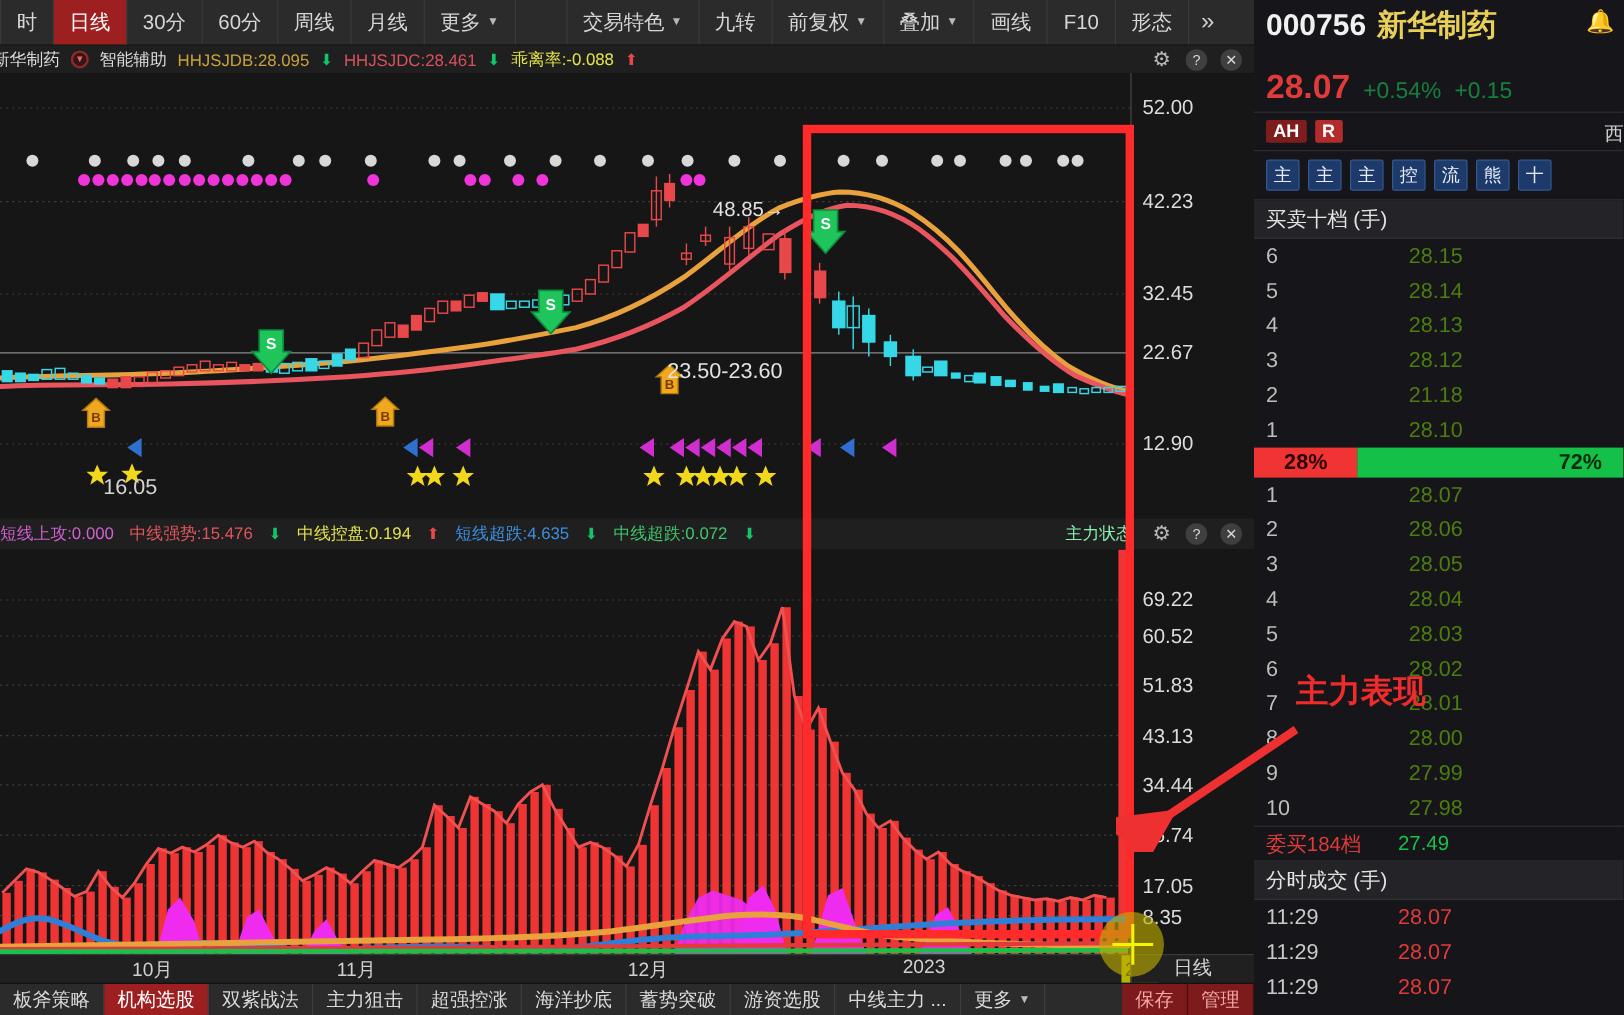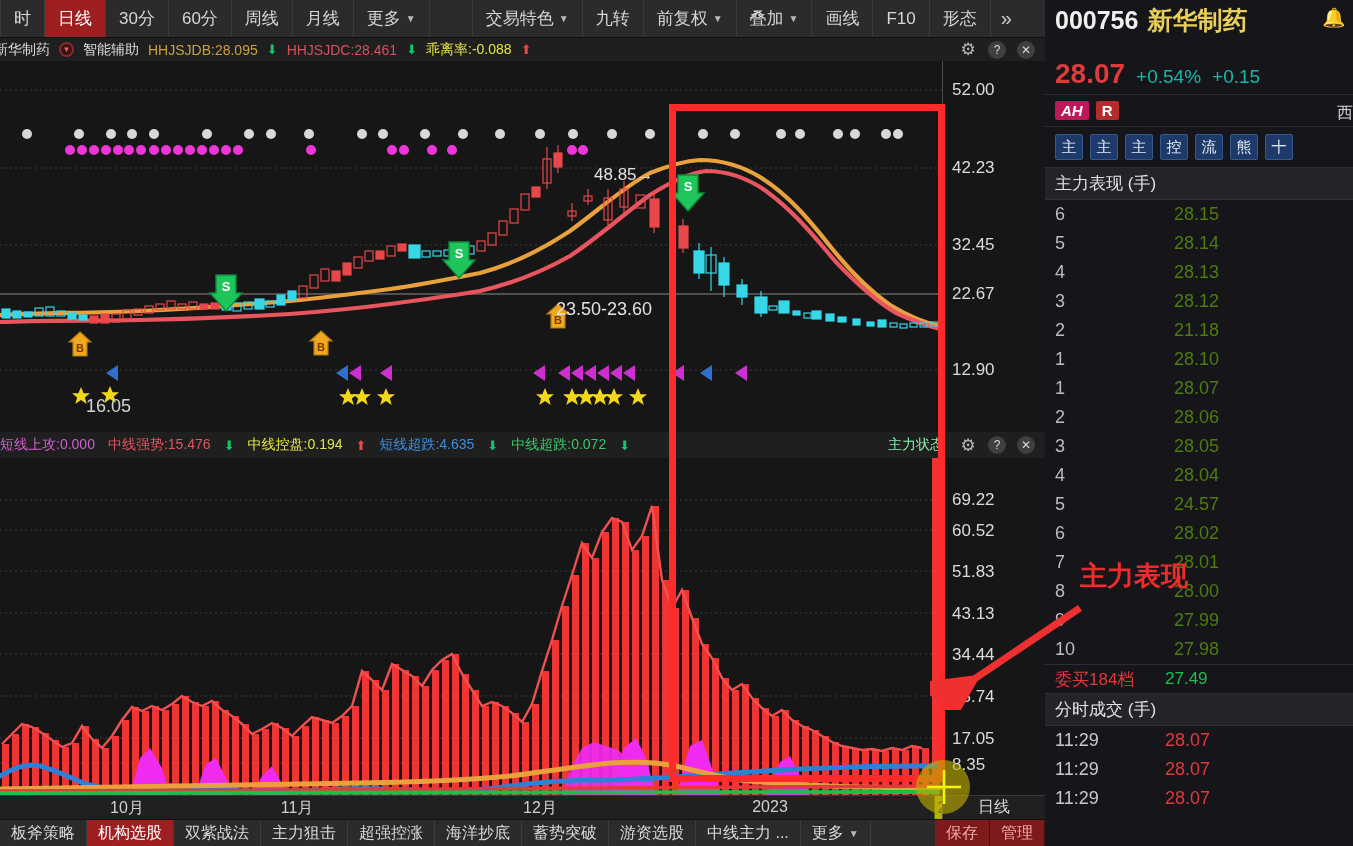--- a/index.html
+++ b/index.html
@@ -106,31 +106,31 @@
   .bb-spacer { flex: 1; border-right: none; }
 
   
   #right { position: absolute; left: 1045px; top: 0; width: 308px; height: 846px; background: #16161a; }
   #stock-head { padding: 4px 10px 0 10px; position: relative; border-bottom: 1px solid #2d2d33; }
   .sh-line1 { display: flex; align-items: baseline; gap: 9px; }
   .sh-code { font-size: 25px; font-weight: bold; color: #f0f0f0; }
   .sh-name { font-size: 25px; font-weight: bold; color: #e8cf5a; }
   .sh-line2 { display: flex; align-items: baseline; gap: 11px; margin-top: 1px; padding-bottom: 4px; }
   .sh-price { font-size: 28px; font-weight: bold; color: #e03a3a; }
-  .sh-chg { font-size: 19px; color: #14b8a6; margin-top: 28px; }
+  .sh-chg { font-size: 19px; color: #15803d; margin-top: 28px; }
   #bell {
     position: absolute; right: 6px; top: 6px; width: 26px; height: 26px;
     color: #9b9b9b; font-size: 19px; text-align: center; cursor: pointer;
   }
   #tag-row {
     display: flex; align-items: center; gap: 7px; padding: 6px 10px;
     border-bottom: 1px solid #2d2d33; position: relative;
   }
   .tag { font-size: 15px; color: #fff; padding: 1px 6px; border-radius: 2px; font-weight: bold; }
-  .tag.ah { background: #be185d; font-style: italic; }
+  .tag.ah { background: #7f1d1d; }
   .tag.r  { background: #b42b2b; }
   .tag-right { position: absolute; right: 0px; top: 8px; color: #cfcfcf; font-size: 16px; overflow: hidden; width: 16px; }
   #mini-row { display: flex; gap: 7px; padding: 7px 10px; border-bottom: 1px solid #2d2d33; }
   .mini {
     width: 28px; height: 26px; background: #1d3a6b; border: 1px solid #33598f;
     color: #e7eef9; font-size: 15px; display: flex; align-items: center; justify-content: center;
     border-radius: 2px; cursor: pointer;
   }
   .sec-title {
     padding: 4px 10px; font-size: 17px; color: #e2e2e2;
@@ -918,21 +918,21 @@
   <div id="mini-row">
     <span class="mini">主</span>
     <span class="mini">主</span>
     <span class="mini">主</span>
     <span class="mini">控</span>
     <span class="mini">流</span>
     <span class="mini">熊</span>
     <span class="mini">十</span>
   </div>
 
-  <div class="sec-title">主力表现 (手)</div>
+  <div class="sec-title">买卖十档 (手)</div>
 
   <div>
     <div class="q-row">
           <span class="q-lv">6</span>
           <span class="q-px">28.15</span>
         </div>
     <div class="q-row">
           <span class="q-lv">5</span>
           <span class="q-px">28.14</span>
         </div>
@@ -947,41 +947,45 @@
     <div class="q-row">
           <span class="q-lv">2</span>
           <span class="q-px">21.18</span>
         </div>
     <div class="q-row">
           <span class="q-lv">1</span>
           <span class="q-px">28.10</span>
         </div>
   </div>
 
+  <div id="ratio-bar">
+    <div id="ratio-buy" style="width:28%">28%</div>
+    <div id="ratio-sell" style="width:72%">72%</div>
+  </div>
 
   <div>
     <div class="q-row">
           <span class="q-lv">1</span>
           <span class="q-px">28.07</span>
         </div>
     <div class="q-row">
           <span class="q-lv">2</span>
           <span class="q-px">28.06</span>
         </div>
     <div class="q-row">
           <span class="q-lv">3</span>
           <span class="q-px">28.05</span>
         </div>
     <div class="q-row">
           <span class="q-lv">4</span>
           <span class="q-px">28.04</span>
         </div>
     <div class="q-row">
           <span class="q-lv">5</span>
-          <span class="q-px">24.57</span>
+          <span class="q-px">28.03</span>
         </div>
     <div class="q-row">
           <span class="q-lv">6</span>
           <span class="q-px">28.02</span>
         </div>
     <div class="q-row">
           <span class="q-lv">7</span>
           <span class="q-px">28.01</span>
         </div>
     <div class="q-row">

